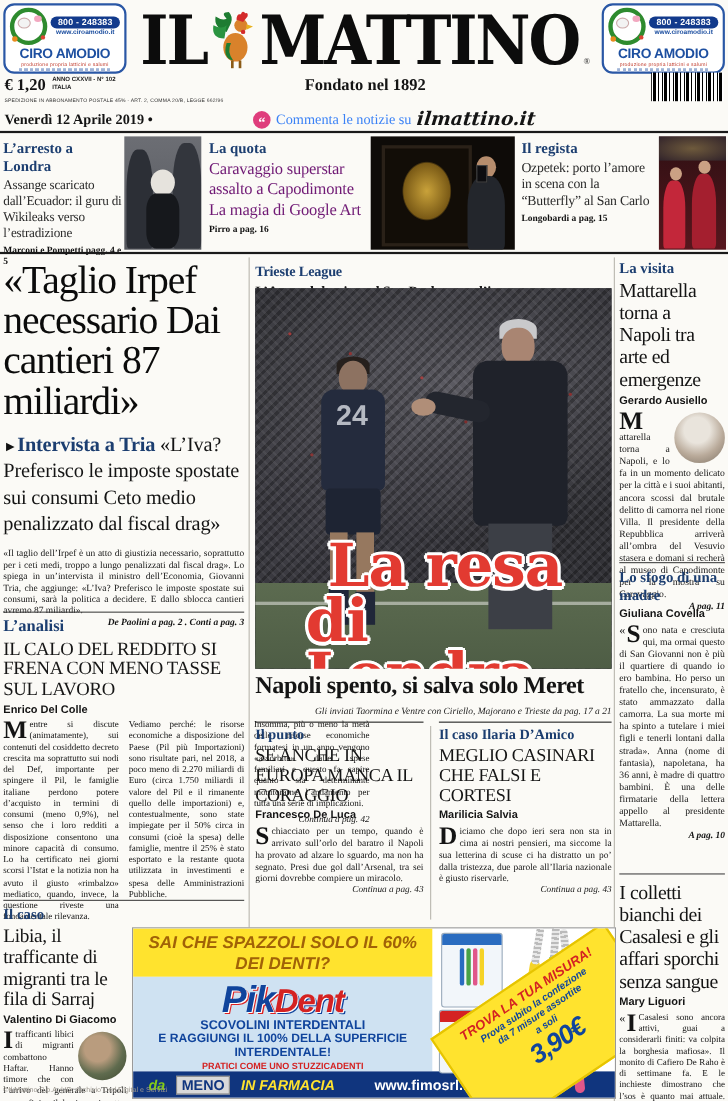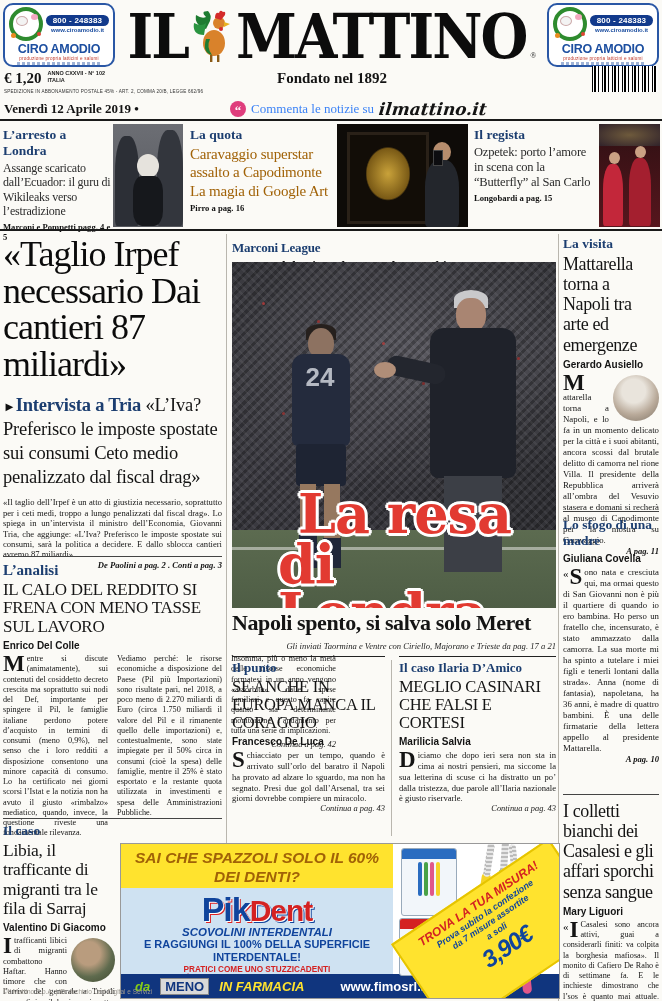--- a/index.html
+++ b/index.html
@@ -126,24 +126,24 @@
   .r-kicker{font-size:13.5px;}
   .r-head{font-size:18px;line-height:1.12;letter-spacing:-.4px;margin-top:2px;}
   .r-body{font-size:8.8px;line-height:1.25;text-align:justify;margin-top:2px;}
 
   
   .ad{position:absolute;left:120px;top:843px;width:438px;height:154px;border:1px solid #999;
       background:#fff;overflow:hidden;font-family:"Liberation Sans",sans-serif;}
   .ad-banner{position:absolute;left:0;top:0;width:272px;height:44px;background:#ffe32e;
       color:#a16207;font-weight:bold;font-style:italic;text-align:center;font-size:15.5px;line-height:1.25;padding-top:4px;box-sizing:border-box;}
   .ad-left{position:absolute;left:0;top:44px;width:272px;height:86px;background:#cfe2f2;text-align:center;}
-  .pik{font-weight:bold;letter-spacing:-1px;}
+  .pik{font-weight:bold;font-style:italic;letter-spacing:-1px;}
   .pik .p1{font-size:34px;color:#10449c;text-shadow:1px 1px 0 #fff,2px 2px 0 #d22;}
   .pik .p2{font-size:30px;color:#d42222;text-shadow:1px 1px 0 #fff,2px 2px 0 #10449c;}
-  .ad-l1{color:#10449c;font-weight:bold;font-style:italic;font-size:11.5px;margin-top:-3px;}
+  .ad-l1{color:#10449c;font-weight:bold;font-size:11.5px;margin-top:-3px;}
   .ad-l2{color:#10449c;font-weight:bold;font-size:11px;line-height:1.15;}
   .ad-l3{color:#d42222;font-weight:bold;font-size:8.2px;line-height:1.2;margin-top:2px;}
   .ad-bar{position:absolute;left:0;bottom:0;width:100%;height:24px;background:#10357e;display:flex;
       align-items:center;gap:10px;padding-left:14px;box-sizing:border-box;}
   .ad-da{color:#84cc16;font-weight:bold;font-size:13px;font-style:italic;}
   .ad-fimo{background:#d9d9d9;color:#10357e;font-weight:bold;font-size:13px;padding:0 4px;border:1px solid #888;}
   .ad-farm{color:#ffe32e;font-weight:bold;font-size:13px;font-style:italic;}
   .ad-web{color:#fff;font-weight:bold;font-size:13px;margin-left:26px;}
   .blister{position:absolute;border:1px solid #9ab;background:#f2f6fa;border-radius:3px;}
   .bl-head{height:10px;background:#2a6cc0;border-radius:2px 2px 0 0;}
@@ -245,21 +245,21 @@
   </div>
   <div class="photo ph-assange" style="left:113px;top:124px;width:70px;height:103px;">
     <div class="fig" style="left:2px;top:12px;width:24px;height:90px;background:#2c2f36;"></div>
     <div class="fig" style="left:44px;top:6px;width:26px;height:96px;background:#33363d;"></div>
     <div class="head-c" style="left:24px;top:30px;width:22px;height:24px;background:#e6e3dd;"></div>
     <div class="fig" style="left:20px;top:52px;width:30px;height:50px;background:#16181c;border-radius:30%;"></div>
   </div>
 
   <div class="abs" style="left:190px;top:127px;width:144px;">
     <div class="kicker strip-kicker">La quota</div>
-    <div class="strip-head" style="font-size:15px;line-height:1.22;color:#a16207;">Caravaggio superstar assalto a Capodimonte La magia di Google Art</div>
+    <div class="strip-head" style="font-size:15px;line-height:1.22;color:#701a75;">Caravaggio superstar assalto a Capodimonte La magia di Google Art</div>
     <div class="strip-by">Pirro a pag. 16</div>
   </div>
   <div class="photo ph-carav" style="left:337px;top:124px;width:131px;height:103px;">
     <div class="abs" style="left:10px;top:8px;width:76px;height:86px;background:
       radial-gradient(ellipse 30px 36px at 50% 45%,#c9a23a,#7a5a16 70%,transparent 75%),#120d07;border:3px solid #2a2118;"></div>
     <div class="head-c" style="left:96px;top:18px;width:18px;height:20px;background:#b68d6d;"></div>
     <div class="fig" style="left:88px;top:36px;width:34px;height:67px;background:#23262c;"></div>
     <div class="abs" style="left:96px;top:26px;width:8px;height:14px;background:#0d0d10;border:1px solid #444;"></div>
   </div>
 
@@ -311,21 +311,21 @@
     <div class="caso-head" style="margin-top:2px;">Libia, il trafficante di migranti tra le fila di Sarraj</div>
     <div class="byline">Valentino Di Giacomo</div>
     <p class="smallbody" style="margin:0;font-size:8.4px;">
       <span class="circ-photo" style="width:44px;height:44px;background:radial-gradient(circle at 40% 35%,#b99c7e 0 30%,#5f6b4e 60%,#3e472f);"></span>
       <span class="dropcap">I</span><span>trafficanti libici di migranti combattono Haftar. Hanno timore che con l’arrivo del generale a Tripoli possa finire il business in atto. Tra loro c’è anche il famigerato Abdurahman al-Milad (nella foto), ricercato per crimini contro l’umanità.</span>
     </p>
 
   </div>
 
   <div class="abs" style="left:232px;top:238px;width:324px;">
-    <span class="kicker el-kicker">Marconi League</span>
+    <span class="kicker el-kicker">Trieste League</span>
     <span class="el-kicker" style="font-weight:bold;color:#1b1b1b;">L’Arsenal domina, al San Paolo serve l’impresa</span>
   </div>
 
   <div class="mainphoto">
     <div class="crowd"></div>
     <div class="reddots"></div>
     <div class="pitch"></div>
     <div class="pitchline"></div>
     <div class="player">
       <div class="p-hair"></div>

